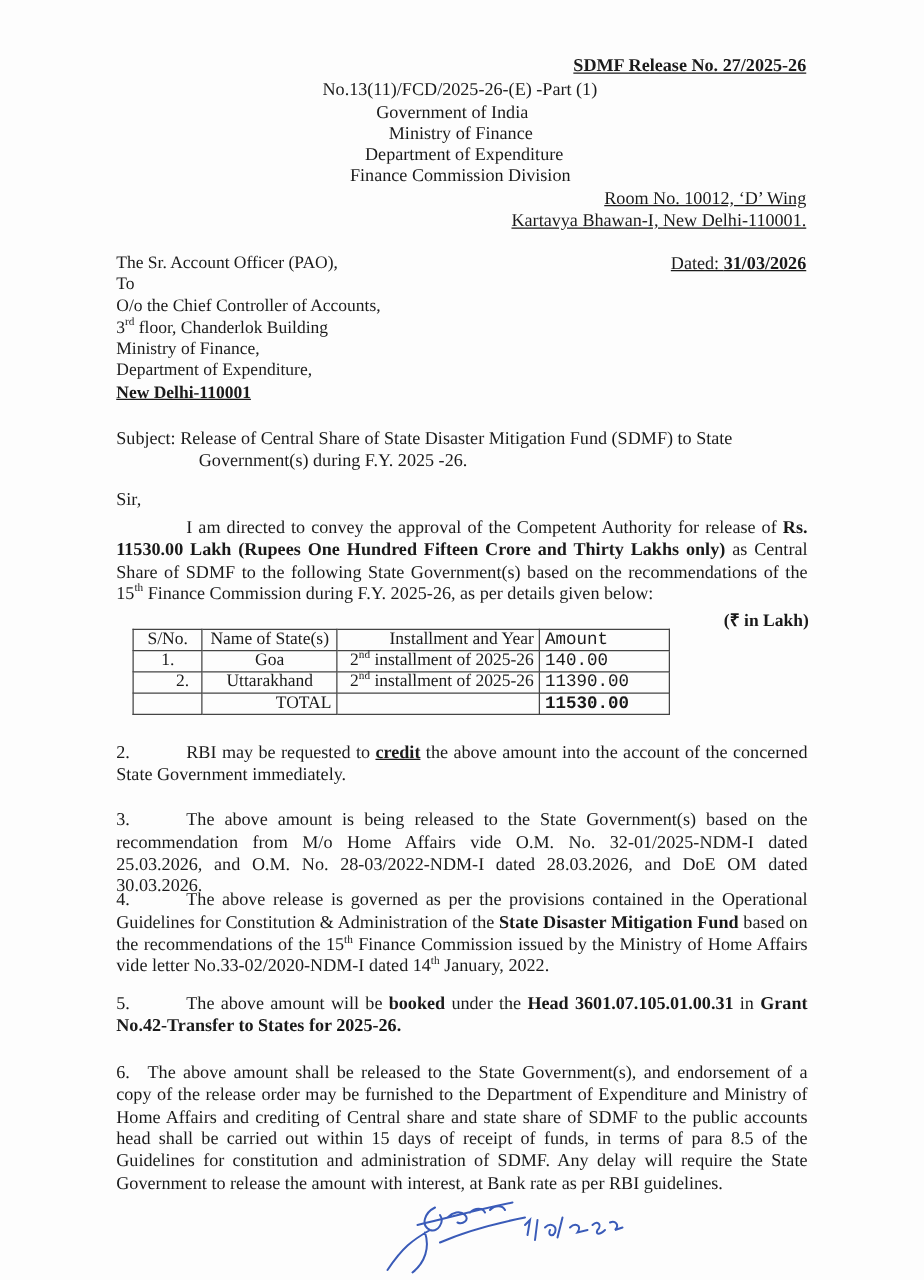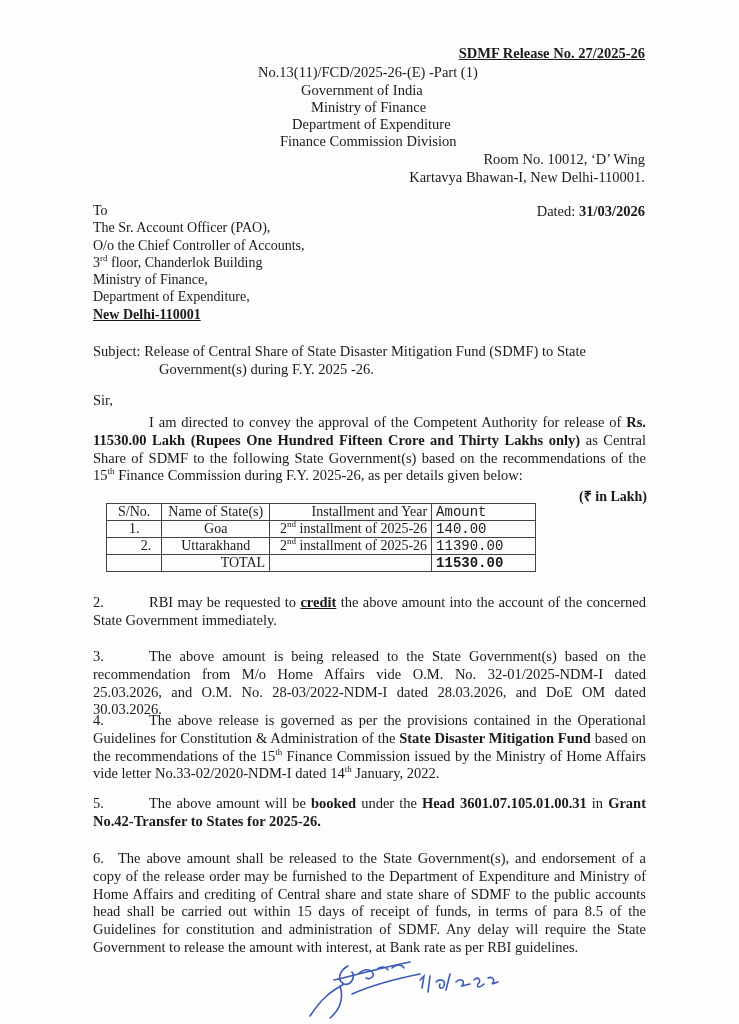--- a/index.html
+++ b/index.html
@@ -7,21 +7,21 @@
     width: 739px; height: 1024px; overflow: hidden;
     background: #fdfdfd;
     font-family: "Liberation Serif", serif;
     color: #1a1a1a;
     position: relative;
   }
   .page { position: absolute; left: 0; top: 0; width: 739px; height: 1024px; }
   .abs { position: absolute; white-space: nowrap; }
   .release-no { right: 94px; top: 45px; font-weight: bold; font-size: 14.5px; text-decoration: underline; }
   .file-no { left: 258px; top: 64px; font-size: 14.5px; }
-  .addr-right { right: 94px; text-align: right; font-size: 14.5px; }
+  .addr-right { right: 94px; text-align: right; font-size: 14.5px; text-decoration: underline; }
   .to-block { left: 93px; top: 202px; font-size: 14px; line-height: 17.3px; }
   .to-block div { white-space: nowrap; }
   .underline-bold { font-weight: bold; text-decoration: underline; }
   .subject { left: 93px; top: 342px; width: 553px; font-weight: normal; font-size: 14.5px; line-height: 18px; white-space: normal; }
   .subject .indent { padding-left: 66px; }
   .salutation { left: 93px; top: 392px; font-size: 14.5px; }
   .para { left: 93px; width: 553px; font-size: 14.5px; line-height: 17.8px; text-align: justify; white-space: normal; }
   .para b { font-weight: bold; }
   .para .pnum { display: inline-block; width: 56px; }
   sup { font-size: 9px; line-height: 0; }
@@ -51,22 +51,22 @@
   <div class="abs" style="left:301px; top:82px; font-size:14.5px;">Government of India</div>
   <div class="abs" style="left:311px; top:99px; font-size:14.5px;">Ministry of Finance</div>
   <div class="abs" style="left:292px; top:116px; font-size:14.5px;">Department of Expenditure</div>
   <div class="abs" style="left:280px; top:133px; font-size:14.5px;">Finance Commission Division</div>
 
   <div class="abs addr-right" style="top:151px;">Room No. 10012, ‘D’ Wing</div>
   <div class="abs addr-right" style="top:169px;">Kartavya Bhawan-I, New Delhi-110001.</div>
   <div class="abs addr-right" style="top:203px;"><span>Dated: </span><b>31/03/2026</b></div>
 
   <div class="abs to-block">
+    <div>The Sr. Account Officer (PAO),</div>
     <div>To</div>
-    <div>The Sr. Account Officer (PAO),</div>
     <div>O/o the Chief Controller of Accounts,</div>
     <div><span>3</span><sup>rd</sup><span> floor, Chanderlok Building</span></div>
     <div>Ministry of Finance,</div>
     <div>Department of Expenditure,</div>
     <div class="underline-bold">New Delhi-110001</div>
   </div>
 
   <div class="abs subject">
     <div>Subject: Release of Central Share of State Disaster Mitigation Fund (SDMF) to State</div>
     <div class="indent">Government(s) during F.Y. 2025 -26.</div>

